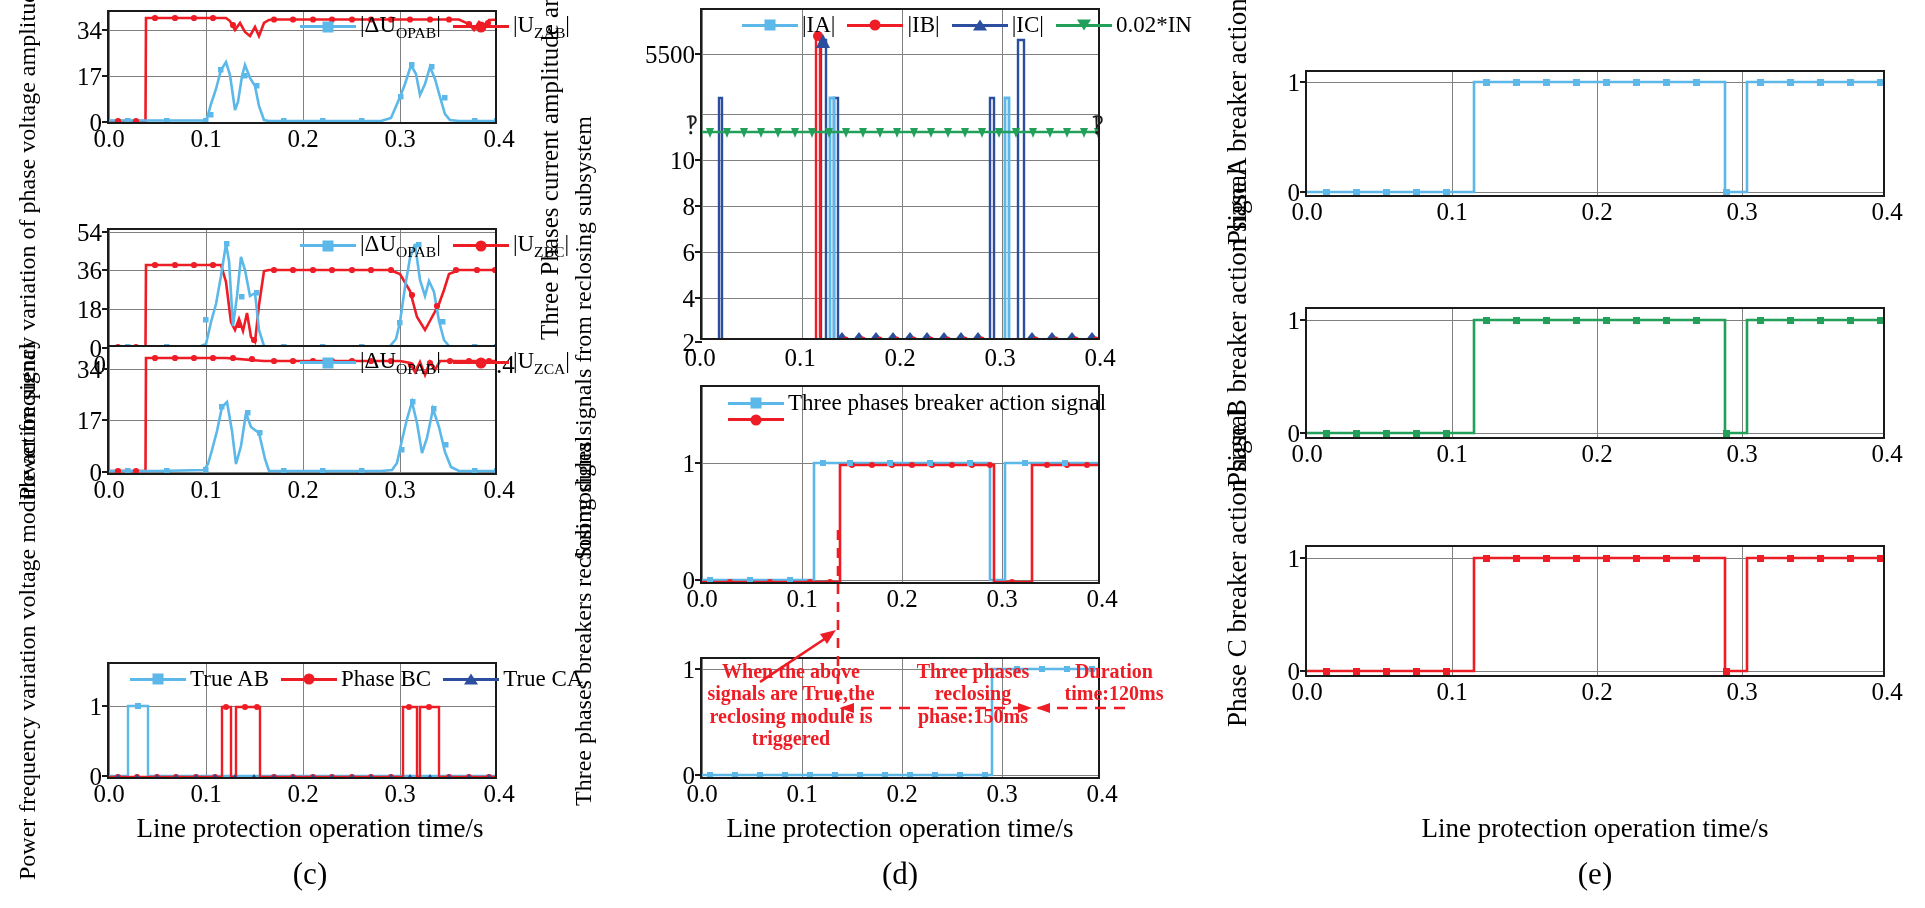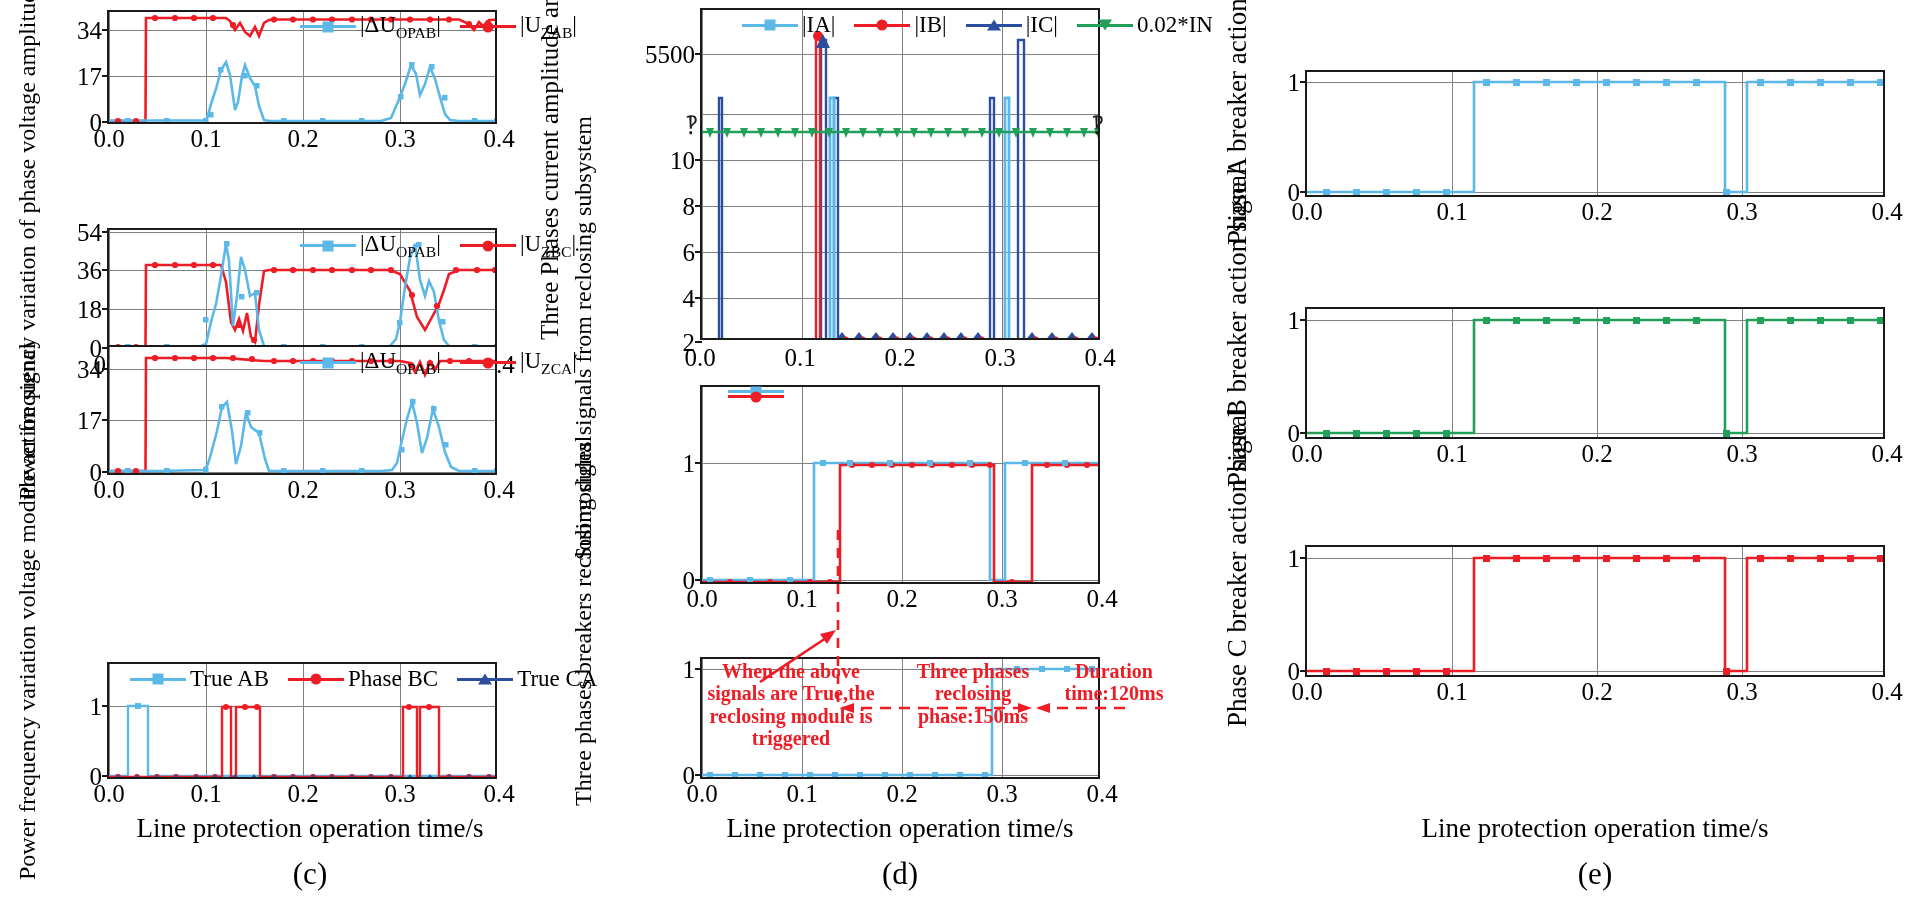--- a/index.html
+++ b/index.html
@@ -19,21 +19,21 @@
   .ytickmark{position:absolute;right:100%;width:7px;height:2px;background:#1a1a1a;transform:translateY(-1px);}
   .xtick{position:absolute;top:100%;transform:translateX(-50%);padding-top:4px;
          font-size:25px;line-height:1;white-space:nowrap;font-family:"Liberation Serif",serif;}
 
   .xlabel{position:absolute;font-size:27px;text-align:center;white-space:nowrap;}
   .ylabel{position:absolute;font-size:25px;white-space:nowrap;transform-origin:0 0;
           transform:rotate(-90deg);}
   .panelcap{position:absolute;font-size:31px;font-weight:400;text-align:center;}
 
   
-  .legend{position:absolute;display:flex;align-items:center;gap:9px;
+  .legend{position:absolute;display:flex;align-items:center;gap:2px;
           font-size:22px;white-space:nowrap;z-index:6;background:transparent;}
   .lgitem{display:flex;align-items:center;gap:4px;margin-right:10px;}
   .lgline{position:relative;width:56px;height:3px;}
   .lgline i{position:absolute;left:0;right:0;top:0;height:3px;display:block;}
   .lgmark{position:absolute;left:50%;top:50%;transform:translate(-50%,-50%);}
   .sq{width:11px;height:11px;}
   .ci{width:11px;height:11px;border-radius:50%;}
   .tri{width:0;height:0;border-left:7px solid transparent;border-right:7px solid transparent;}
   .lgtxt{font-size:23px;}
   sub{font-size:0.68em;}
@@ -597,20 +597,21 @@
       <div class="xtick" style="left:200px;">0.2</div>
       <div class="xtick" style="left:300px;">0.3</div>
       <div class="xtick" style="left:400px;">0.4</div>
     </div>
     <div class="legend" style="left:728px;top:390px;flex-direction:column;align-items:flex-start;gap:2px;">
       <div class="lgitem">
         <span class="lgline">
             <i style="background:#5BB8E8"></i>
             <span class="lgmark sq" style="background:#5BB8E8"></span>
           </span>
+        <span class="lgtxt">Three phases breaker action signal</span>
       </div>
       <div class="lgitem">
         <span class="lgline">
             <i style="background:#EE1C25"></i>
             <span class="lgmark ci" style="background:#EE1C25"></span>
           </span>
       </div>
     </div>
 
     <div class="axes" style="left:700px;top:657px;width:400px;height:122px;">

